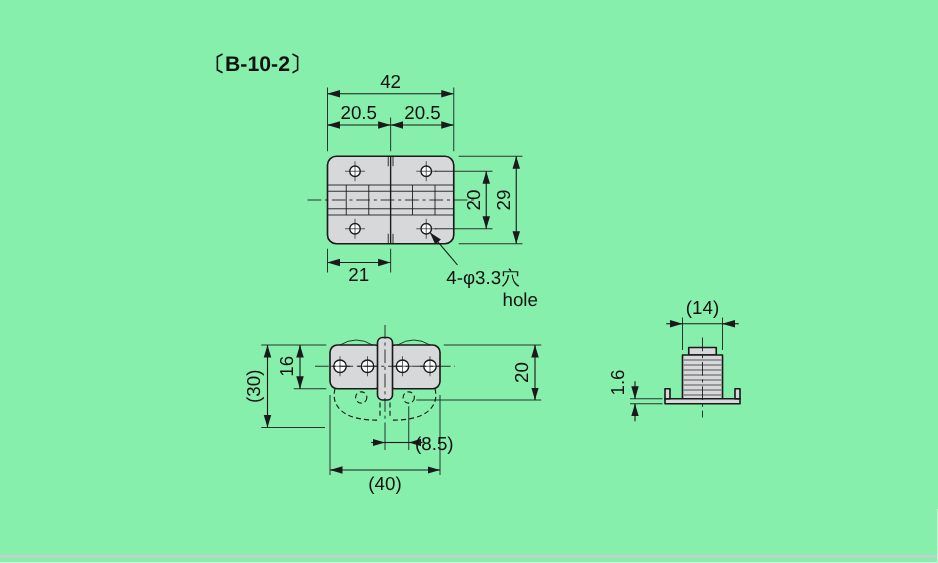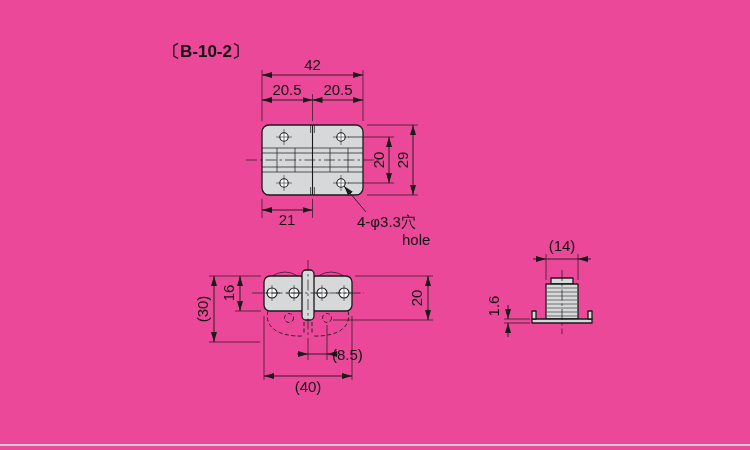--- a/index.html
+++ b/index.html
@@ -1,16 +1,16 @@
 <!DOCTYPE html>
 <html><head>
 <meta charset="utf-8">
 <style>
   html,body{margin:0;padding:0;background:#ffffff;}
-  #canvas{position:relative;width:750px;height:450px;background:#ec4899;overflow:hidden;}
+  #canvas{position:relative;width:750px;height:450px;background:#86efac;overflow:hidden;}
   #canvas svg{position:absolute;left:0;top:0;}
   .part{stroke:#1a1a1a;stroke-width:1.3;stroke-linejoin:round;}
   .outline{fill:none;stroke:#1a1a1a;stroke-width:1.1;stroke-linejoin:round;}
   .thin{fill:none;stroke:#1a1a1a;stroke-width:0.7;}
   .xthin{fill:none;stroke:#1a1a1a;stroke-width:0.55;}
   .dim{fill:none;stroke:#1a1a1a;stroke-width:0.9;}
   .dashed{fill:none;stroke:#1a1a1a;stroke-width:0.9;stroke-dasharray:4 2.5;}
   .chain{fill:none;stroke:#1a1a1a;stroke-width:0.7;stroke-dasharray:11 3 2.5 3;}
   .hole{fill:#ffffff;stroke:#1a1a1a;stroke-width:1.1;}
   text{font-family:"Liberation Sans","DejaVu Sans",sans-serif;font-size:15px;fill:#111111;}

